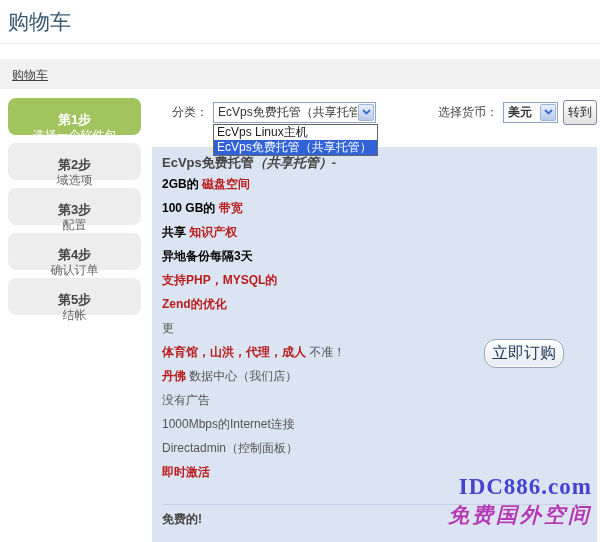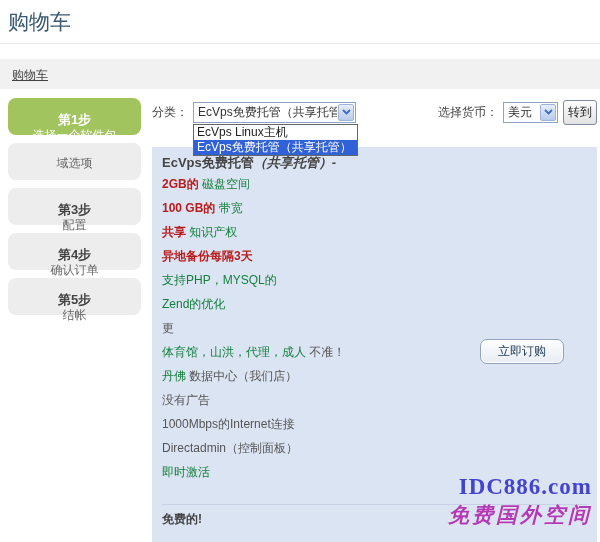--- a/index.html
+++ b/index.html
@@ -22,26 +22,26 @@
     margin-bottom:8px; height:37px; }
   .step-box.active { background:#a2c45f; }
   .step-num { font-size:13px; font-weight:bold; color:#444; line-height:17px; }
   .step-label { font-size:12px; color:#666; line-height:15px; }
   .step-box.active .step-num, .step-box.active .step-label { color:#fff; }
 
   .content { flex:1; margin-left:11px; position:relative; }
 
   
   .toolbar { display:flex; align-items:center; height:24px; margin-top:2px; }
-  .tb-label { font-size:12px; color:#444; margin-right:5px; }
+  .tb-label { font-size:12px; color:#444; margin-right:5px;margin-left:20px; }
   .sel-wrap { position:relative; }
   .sel { display:flex; align-items:center; height:21px; background:#fff;
     border:1px solid #8fa4c4; padding-left:4px; cursor:pointer; }
   .sel-cat { width:163px; }
-  .sel-cur { width:55px; }
+  .sel-cur { width:55px;font-weight:bold; }
   .sel-text { flex:1; font-size:12px; color:#333; white-space:nowrap; overflow:hidden; }
   .sel-btn { width:16px; height:17px; margin:1px; flex:0 0 16px; border:1px solid #9db4d8; border-radius:2px;
     background:linear-gradient(#e6eefb,#b9cbec); display:flex; align-items:center; justify-content:center; }
   .spacer { flex:1; }
   .go-btn { margin-left:5px; font-size:12px; color:#222; padding:3px 4px; cursor:pointer;
     border:1px solid #7c8aa0; border-radius:3px; background:linear-gradient(#fdfdfd,#e2e2e2);text-align:center; }
 
   
   .dd-list { position:absolute; left:0; top:22px; width:165px; background:#fff;
     border:1px solid #666; z-index:20; }
@@ -49,27 +49,27 @@
     white-space:nowrap; cursor:pointer; }
   .dd-item.selected { background:#3161d6; color:#fff; }
 
   
   .panel { margin-top:23px; background:#dbe4f2; padding:8px 10px 0 10px; height:402px;
     position:relative; overflow:hidden; }
   .heading { font-size:13px; color:#444; margin-bottom:7px; line-height:15px; }
   .heading .hb { font-weight:bold; }
   .heading .hi { font-weight:bold; font-style:italic; }
   .feat { font-size:12px; line-height:14px; margin-bottom:10px; }
-  .red { color:#b91c1c; font-weight:bold; }
-  .dark { color:#15803d; font-weight:normal; }
+  .red { color:#000000; font-weight:bold; }
+  .dark { color:#b91c1c; font-weight:bold; }
   .plain { color:#555; font-weight:normal; }
   .free-line { border-top:1px solid #c7d1e5; margin-top:25px; padding-top:6px;
     font-size:12px; font-weight:bold; color:#444; }
-  .order-btn { position:absolute; right:33px; top:192px; font-size:12px; color:#223b5a;
-    padding:3px 17px; cursor:pointer; border:1px solid #93a3bd; border-radius:7px;
+  .order-btn { position:absolute; right:33px; top:192px; font-size:16px; color:#223b5a;
+    padding:3px 7px; cursor:pointer; border:1px solid #93a3bd; border-radius:12px;
     background:linear-gradient(#fdfefe,#e8ecf4); box-shadow:0 0 0 1px #fff inset; }
 
   
   .wm { position:absolute; z-index:30; pointer-events:none; text-align:right; right:8px; }
   .wm1 { top:474px; font-family:"Liberation Serif","DejaVu Serif",serif; font-weight:bold;
     font-size:23px; color:#4343d0; letter-spacing:1px; }
   .wm2 { top:501px; font-size:21px; font-weight:bold; font-style:italic; color:#b23ab5;
     letter-spacing:3px; text-shadow:0 0 1px #fff; }
 </style>
 </head>
@@ -86,20 +86,21 @@
   </div>
 
   <div class="main">
 
     <div class="sidebar">
       <div class="step-box active">
         <div class="step-num">第1步</div>
         <div class="step-label">选择一个软件包</div>
       </div>
       <div class="step-box">
+        <div class="step-num">第2步</div>
         <div class="step-label">域选项</div>
       </div>
       <div class="step-box">
         <div class="step-num">第3步</div>
         <div class="step-label">配置</div>
       </div>
       <div class="step-box">
         <div class="step-num">第4步</div>
         <div class="step-label">确认订单</div>
       </div>

